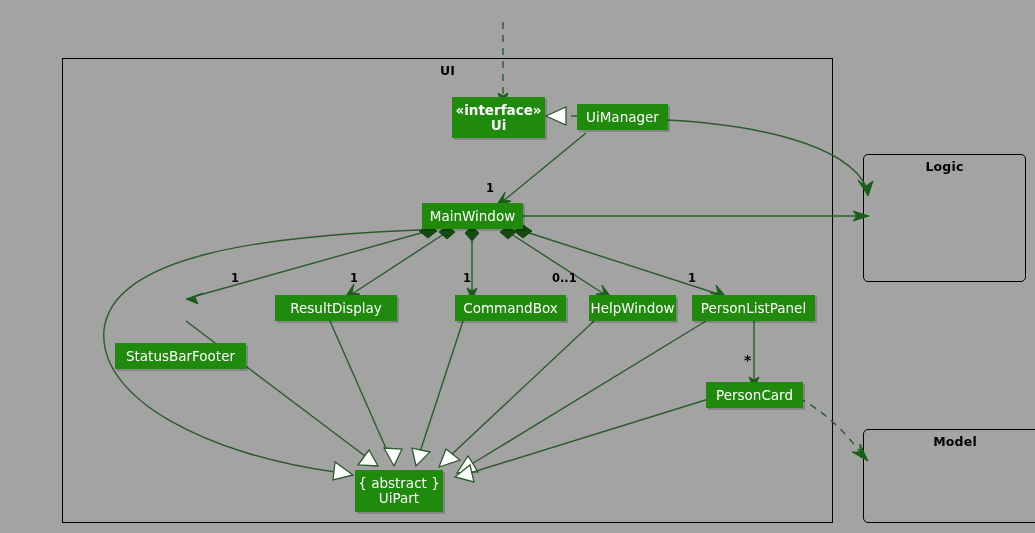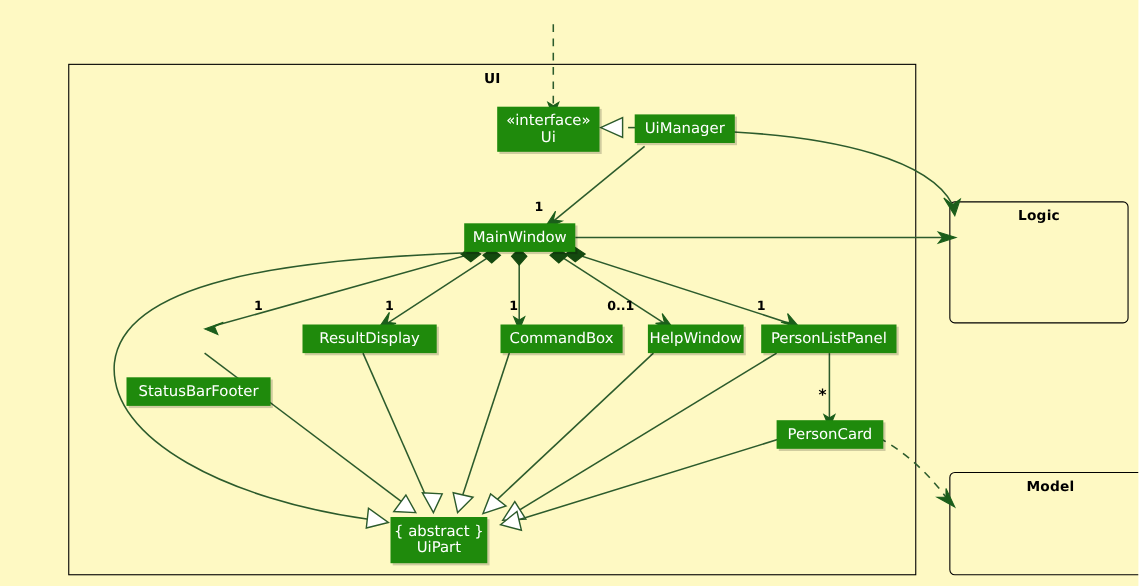--- a/index.html
+++ b/index.html
@@ -7,21 +7,21 @@
     padding: 0;
     background: #ffffff;
   }
   body {
     font-family: "DejaVu Sans", sans-serif;
   }
   #diagram-root {
     position: relative;
     width: 1035px;
     height: 533px;
-    background: #fef9c3;
+    background: #a3a3a3;
     overflow: hidden;
   }
   svg.layer {
     position: absolute;
     left: 0;
     top: 0;
     width: 1035px;
     height: 533px;
   }
   .edge {
@@ -97,21 +97,21 @@
 </style>
 </head>
 <body>
 
 <div id="diagram-root">
 
   <div class="pkg" style="left:62px; top:58px; width:771px; height:465px;">
     <div class="pkg-title">UI</div>
   </div>
 
-  <div class="pkg pkg-rounded" style="left:863px; top:154px; width:163px; height:111px;margin-top:29px;">
+  <div class="pkg pkg-rounded" style="left:863px; top:154px; width:163px; height:128px;">
     <div class="pkg-title">Logic</div>
   </div>
 
   <div class="pkg pkg-rounded" style="left:863px; top:429px; width:184px; height:94px;">
     <div class="pkg-title">Model</div>
   </div>
 
   <svg class="layer" viewBox="0 0 1035 533">
 
     <g>
@@ -208,21 +208,21 @@
       <path class="edge" d="M706,321 L470,465"></path>
       <polygon class="arrow-hollow" points="457,473 468,456 478,472"></polygon>
     </g>
 
     <g>
       <path class="edge" d="M712,398 L470,473"></path>
       <polygon class="arrow-hollow" points="455,477 470,465 474,482"></polygon>
     </g>
   </svg>
 
-  <div class="cls" style="left:452px; top:97px; width:93px; height:41px;">
+  <div class="cls" style="left:452px; top:97px; width:93px; height:41px;font-weight:bold;">
     <span>«interface»</span>
     <span class="ln2">Ui</span>
   </div>
 
   <div class="cls" style="left:422px; top:203px; width:101px; height:26px;">
     <span>MainWindow</span>
   </div>
 
   <div class="cls" style="left:577px; top:104px; width:91px; height:26px;">
     <span>UiManager</span>

